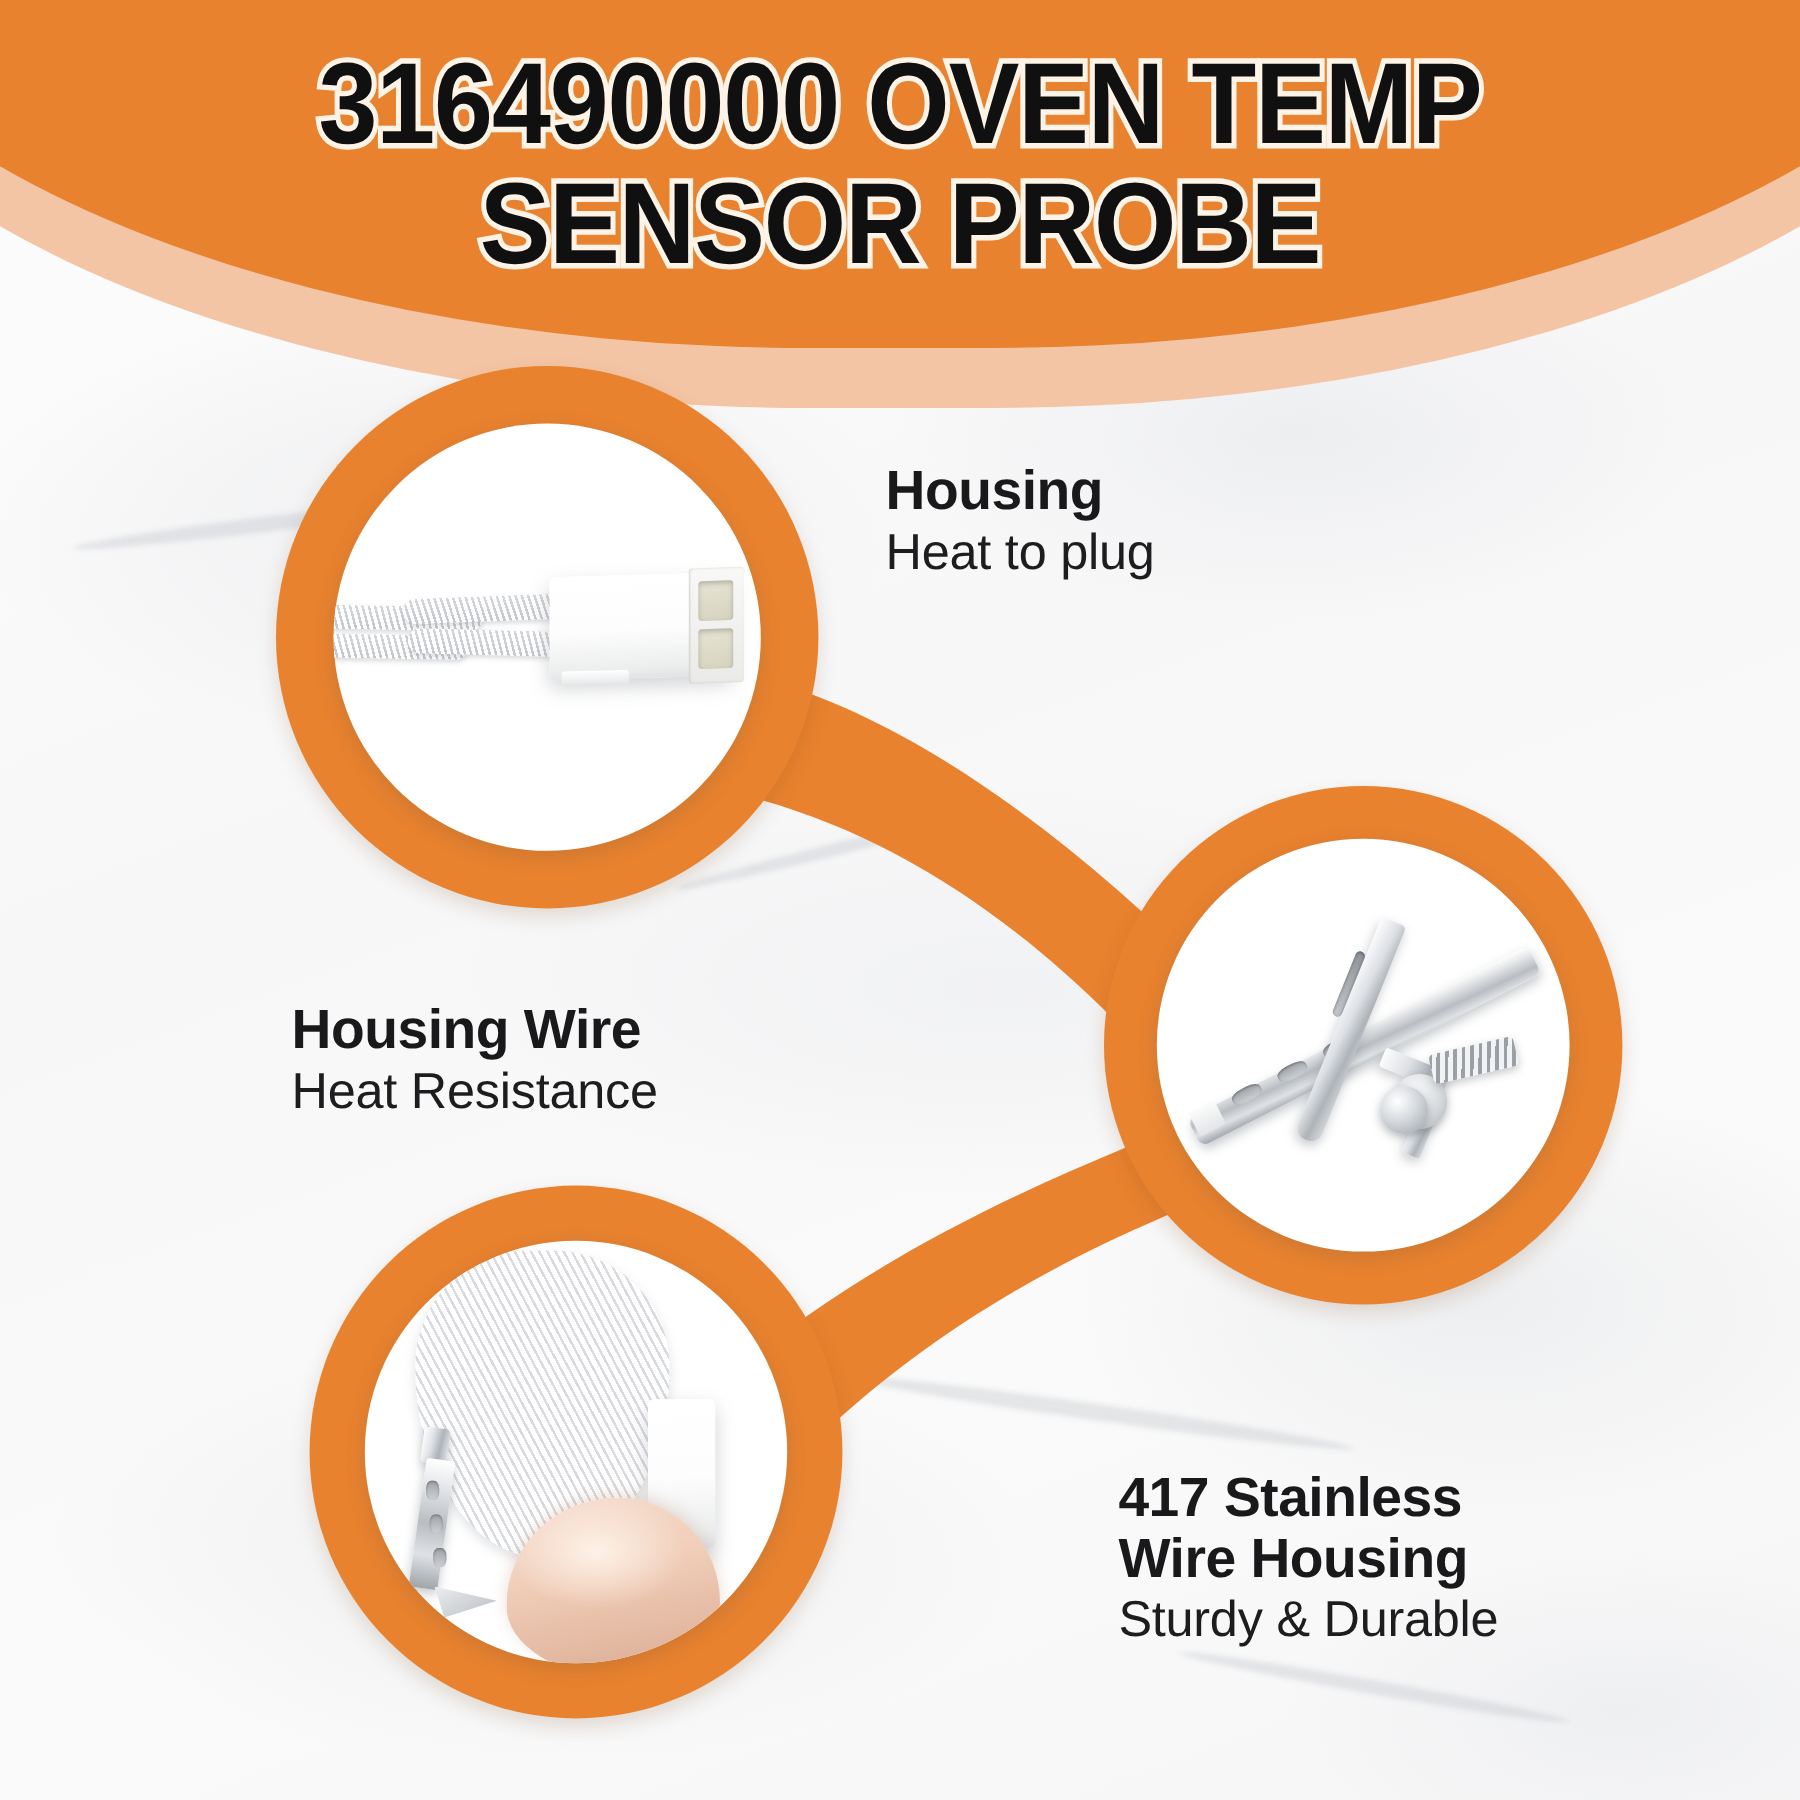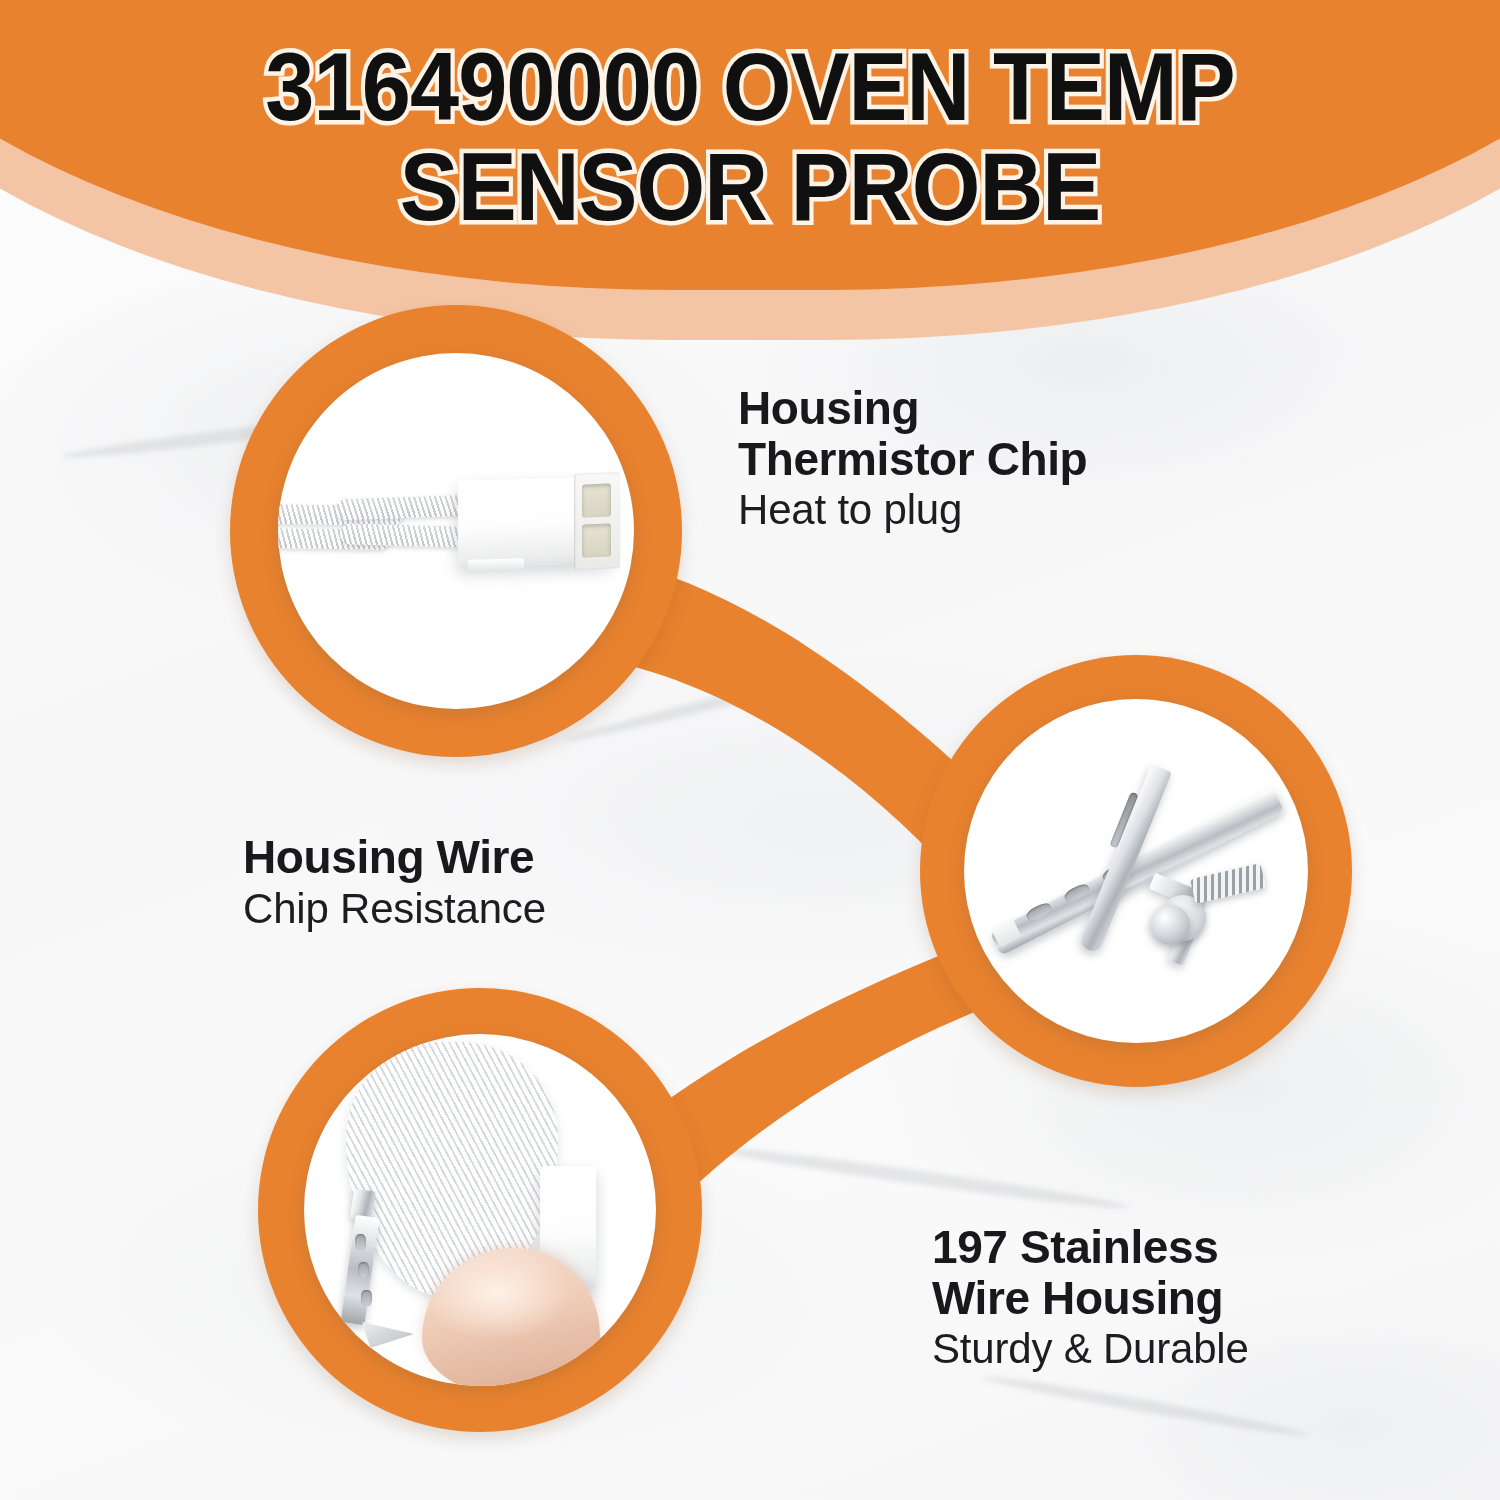--- a/index.html
+++ b/index.html
@@ -315,28 +315,27 @@
 
         <div class="plug-body" style="left:236px; top:132px; width:56px; height:124px; border-radius:5px;"></div>
 
         <div class="finger" style="left:118px; top:214px; width:178px; height:150px;"></div>
       </div>
     </div>
   </div>
 
   <div class="callout" style="left:738px; top:383px; width:520px;">
     <div class="ttl">Housing</div>
-    <div class="ttl">Thermistor Chip</div>
     <div class="sub">Heat to plug</div>
   </div>
 
   <div class="callout" style="left:243px; top:832px; width:520px;">
     <div class="ttl">Housing Wire</div>
-    <div class="sub">Chip Resistance</div>
+    <div class="sub">Heat Resistance</div>
   </div>
 
   <div class="callout" style="left:932px; top:1222px; width:520px;">
-    <div class="ttl">197 Stainless</div>
+    <div class="ttl">417 Stainless</div>
     <div class="ttl">Wire Housing</div>
     <div class="sub">Sturdy &amp; Durable</div>
   </div>
 
 </div>
 
 </body></html>

